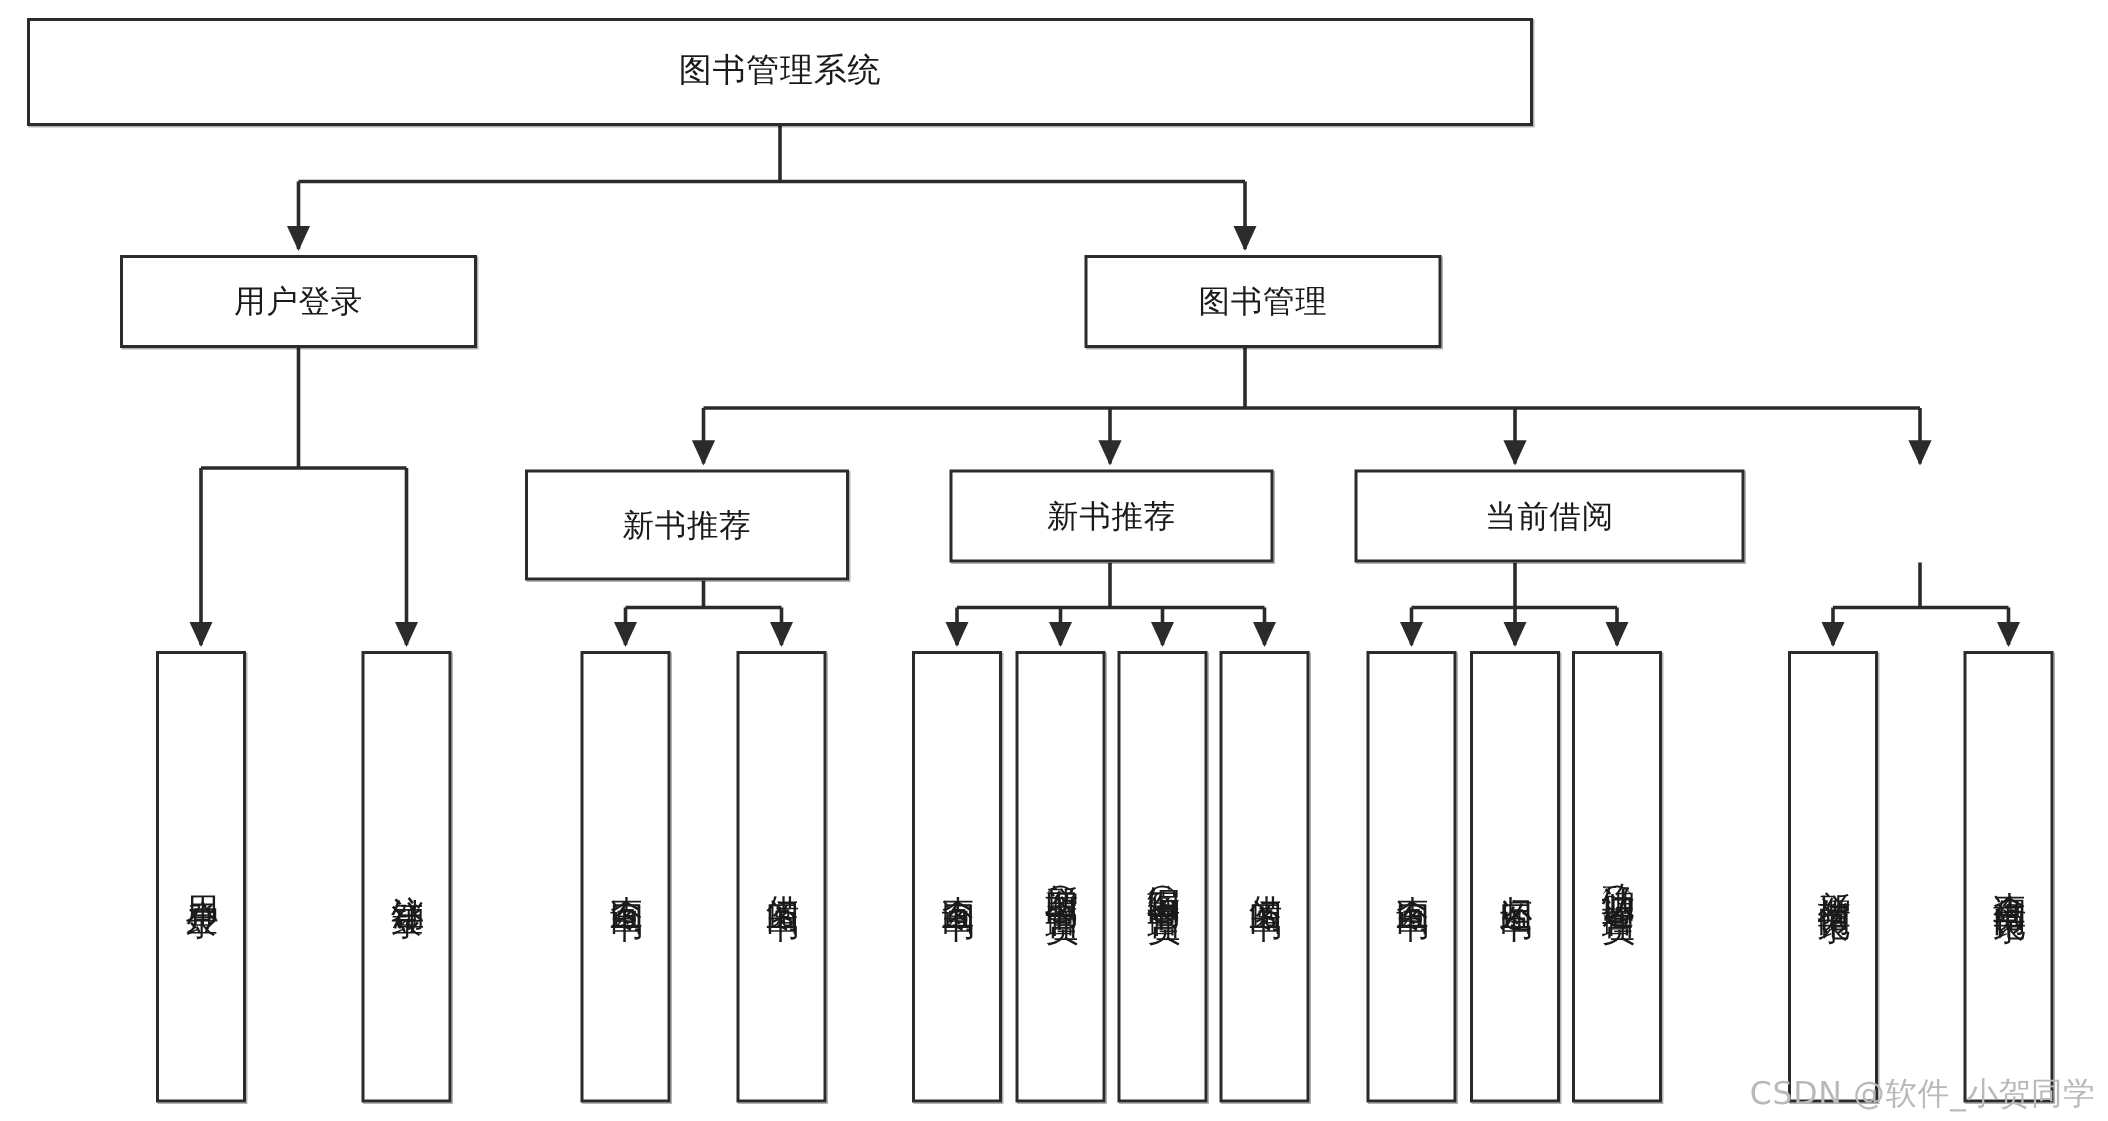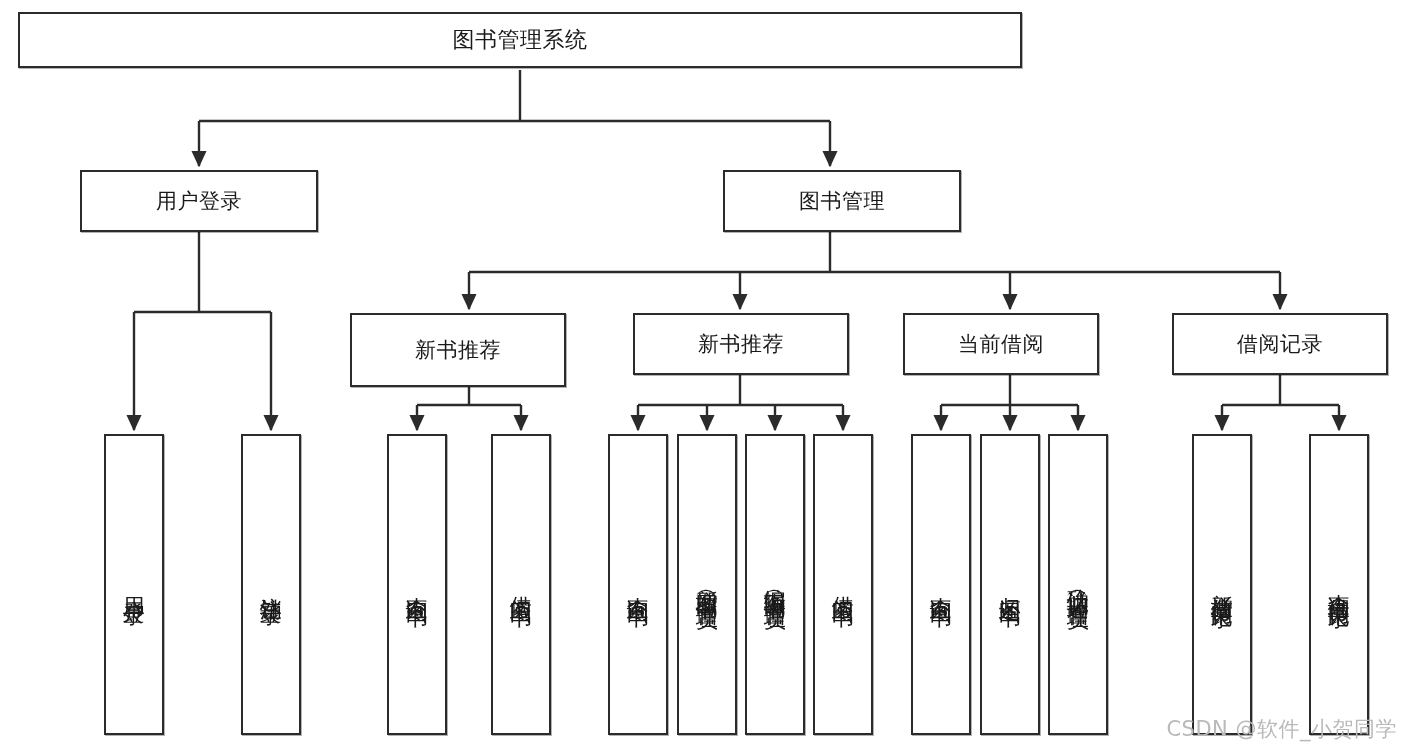--- a/index.html
+++ b/index.html
@@ -130,47 +130,44 @@
       <path d="M 1010 405 L 1010 430" marker-end="url(#arrow)"></path>
       <path d="M 1078 405 L 1078 430" marker-end="url(#arrow)"></path>
 
       <path d="M 1280 375 L 1280 405"></path>
       <path d="M 1222 405 L 1339 405"></path>
       <path d="M 1222 405 L 1222 430" marker-end="url(#arrow)"></path>
       <path d="M 1339 405 L 1339 430" marker-end="url(#arrow)"></path>
     </g>
   </svg>
 
-  <div class="node horiz root" style="left:18px; top:12px; width:1004px; height:56px;">
+  <div class="node horiz root" style="left:18px; top:12px; width:1004px; height:72px;">
     <span class="label">图书管理系统</span>
   </div>
 
   <div class="node horiz" style="left:80px; top:170px; width:238px; height:62px;">
     <span class="label">用户登录</span>
   </div>
 
   <div class="node horiz" style="left:711px; top:170px; width:238px; height:62px;margin-left:12px;">
     <span class="label">图书管理</span>
   </div>
 
   <div class="node horiz" style="left:350px; top:313px; width:216px; height:74px;">
     <span class="label">新书推荐</span>
   </div>
 
   <div class="node horiz" style="left:633px; top:313px; width:216px; height:62px;">
     <span class="label">新书推荐</span>
   </div>
 
-  <div class="node horiz" style="left:903px; top:313px; width:196px; height:62px;align-items:center;">
+  <div class="node horiz" style="left:903px; top:313px; width:260px; height:62px;align-items:center;">
     <span class="label">当前借阅</span>
   </div>
 
-  <div class="node horiz" style="left:1172px; top:313px; width:216px; height:62px;">
-    <span class="label">借阅记录</span>
-  </div>
 
   <div class="node vert" style="left:104px; top:434px; width:60px; height:301px;">
     <span class="label">用户登录</span>
   </div>
 
   <div class="node vert" style="left:241px; top:434px; width:60px; height:301px;">
     <span class="label">注销登录</span>
   </div>
 
   <div class="node vert" style="left:387px; top:434px; width:60px; height:301px;">

